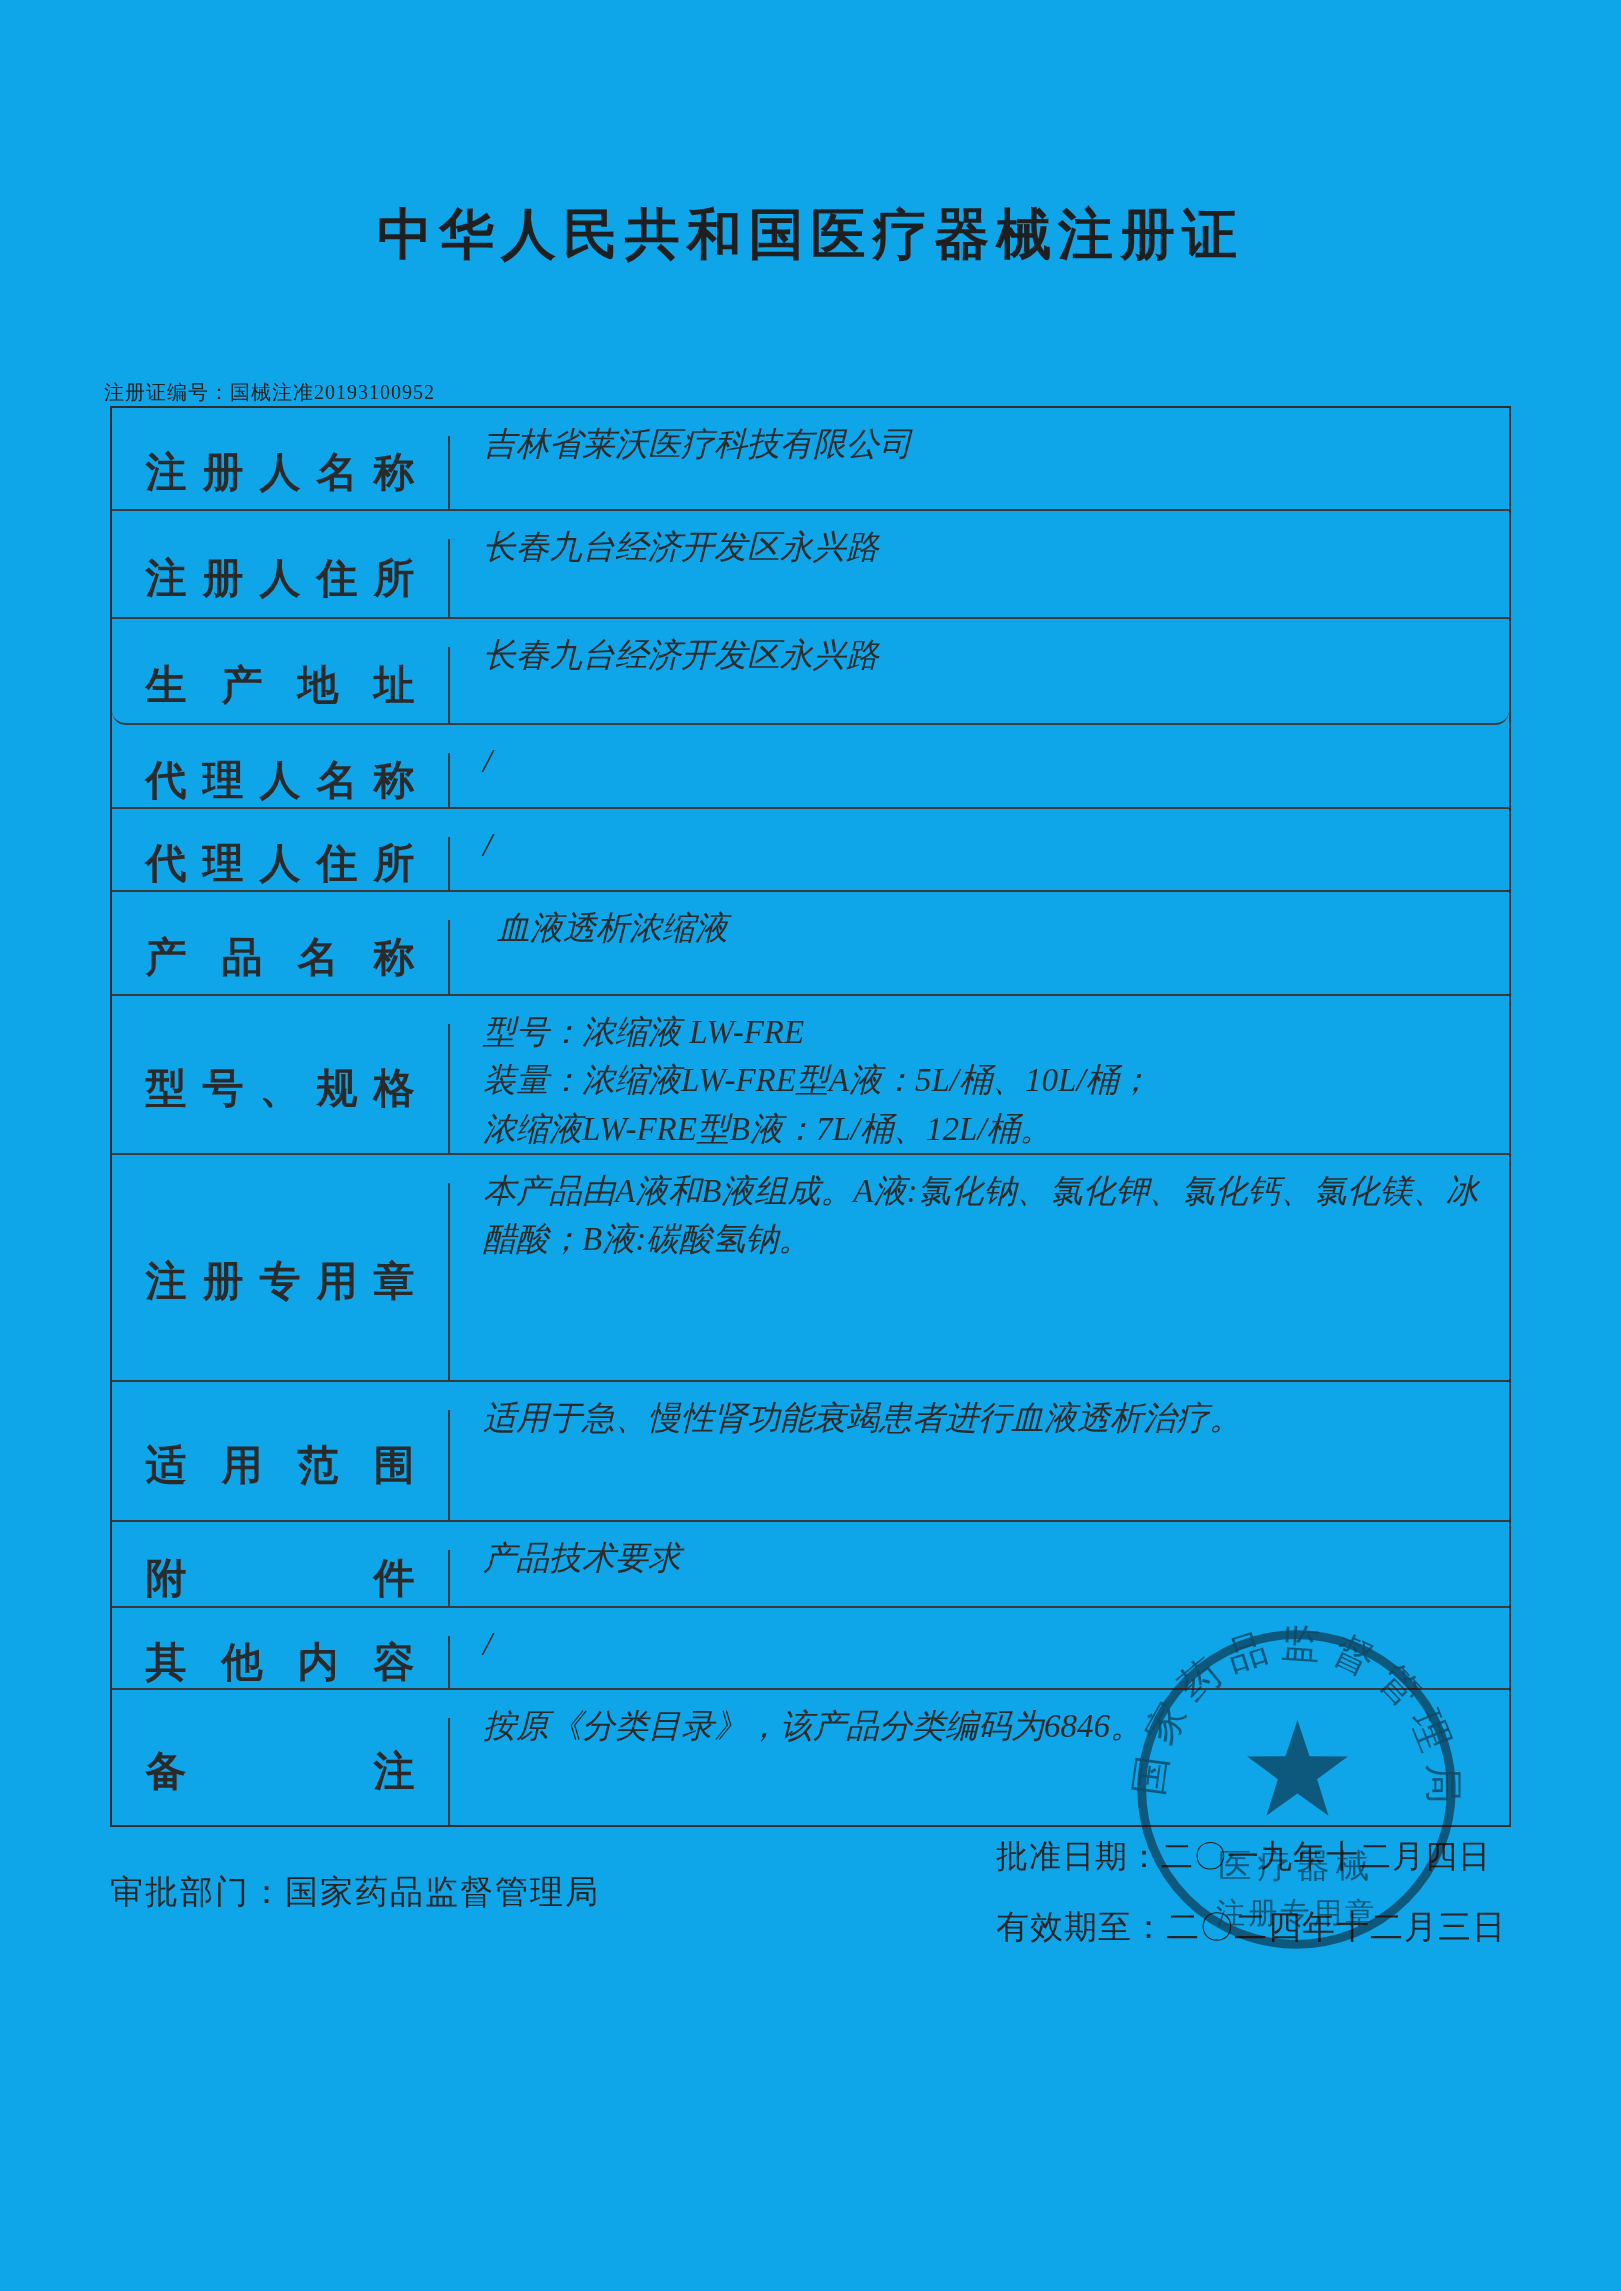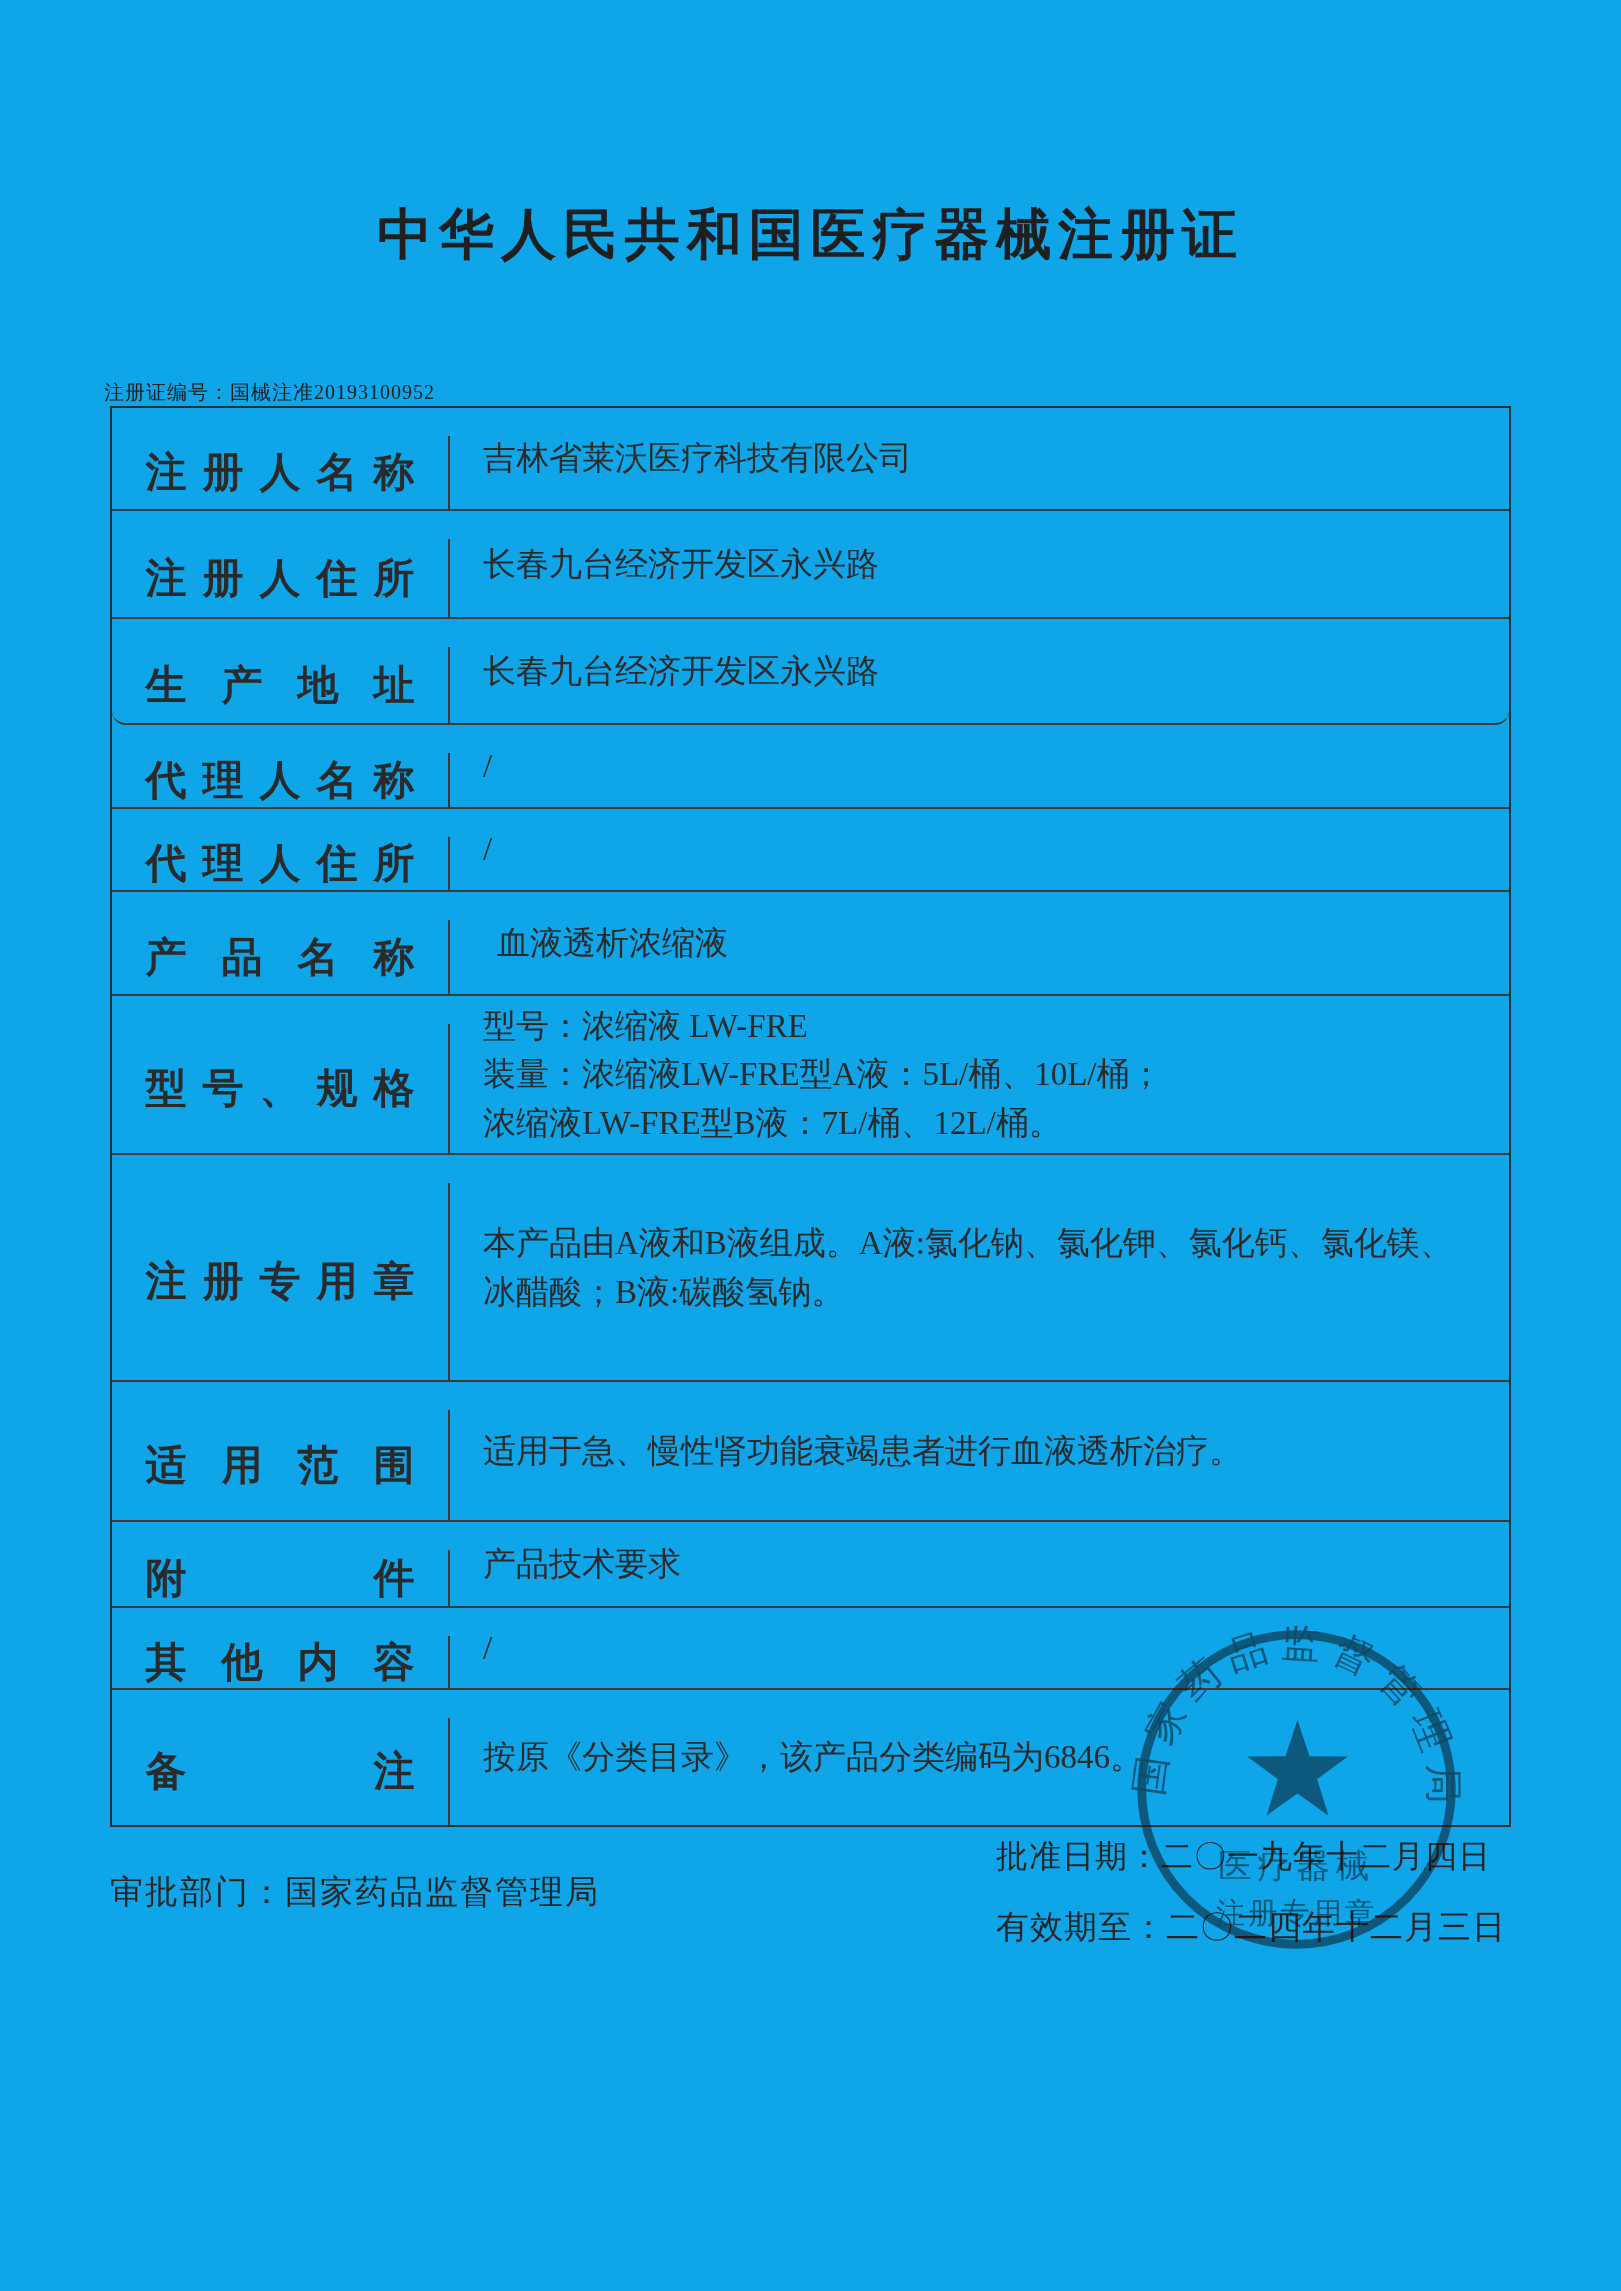--- a/index.html
+++ b/index.html
@@ -55,22 +55,23 @@
     font-size: 41px;
     font-weight: bold;
     color: #2a2a2a;
     text-align: justify;
     text-align-last: justify;
     text-justify: inter-character;
   }
   .cell-value {
     flex: 1;
     display: flex;
-    align-items: center;
+    align-items: flex-start;
     padding: 11.8px 27.4px 11.8px 33px;
+    font-style: italic;
   }
   .cell-value > span {
     display: inline-block;
     width: 100%;
     font-size: 33px;
     line-height: 1.47;
     white-space: pre-line;
     color: #2b2b2b;
   }
   .footer-dept {

